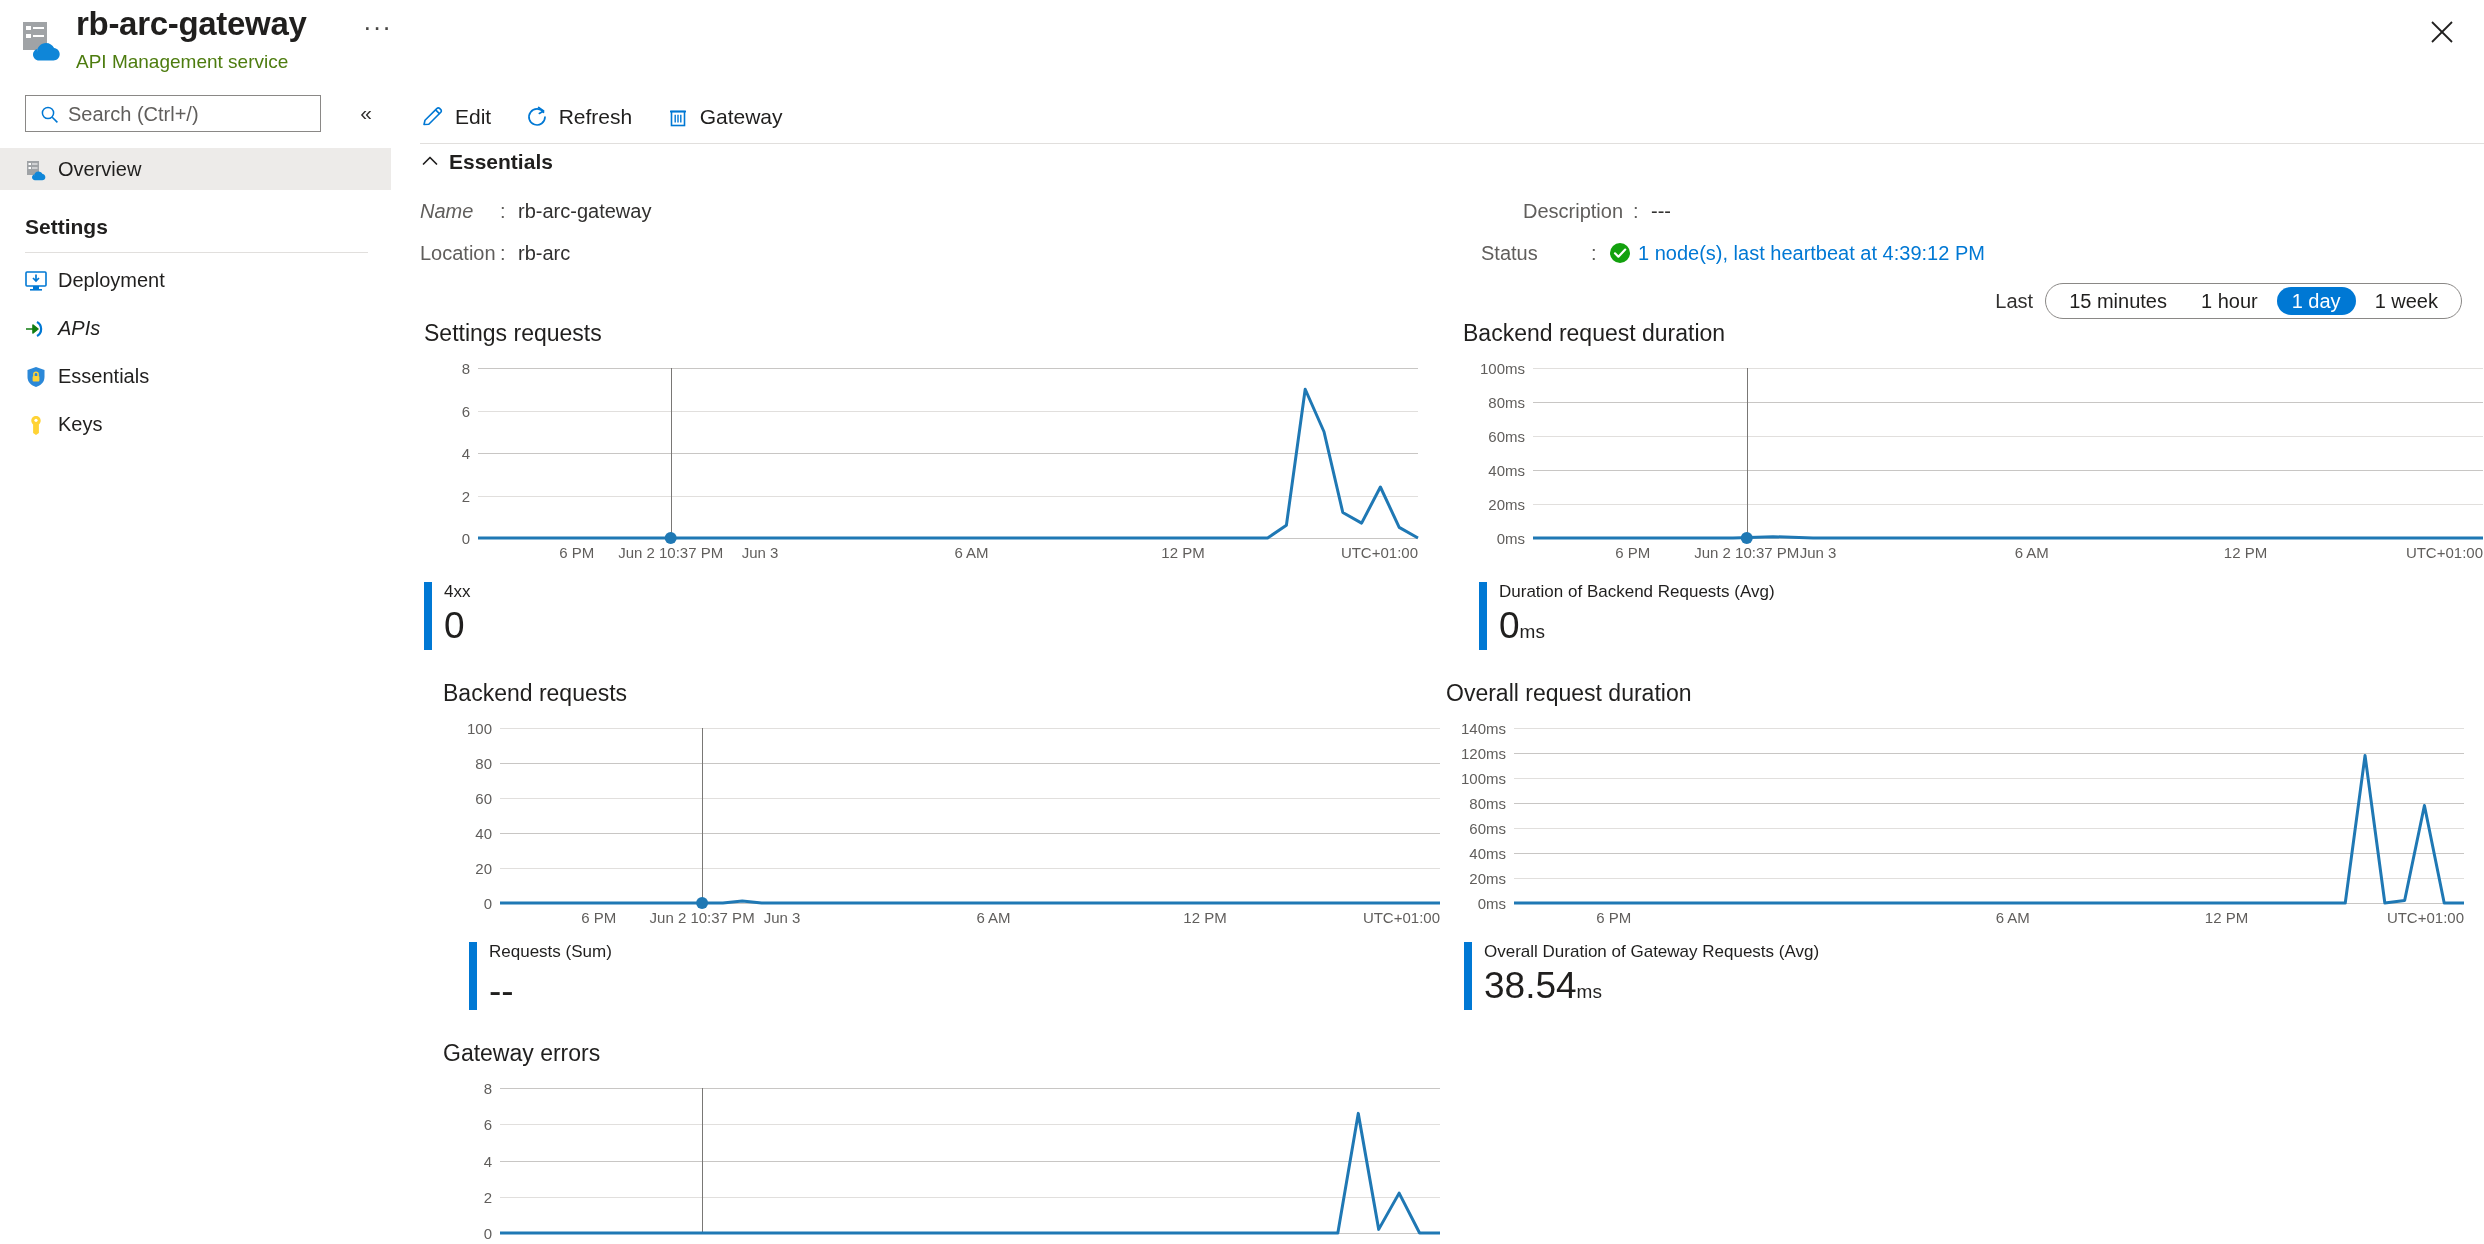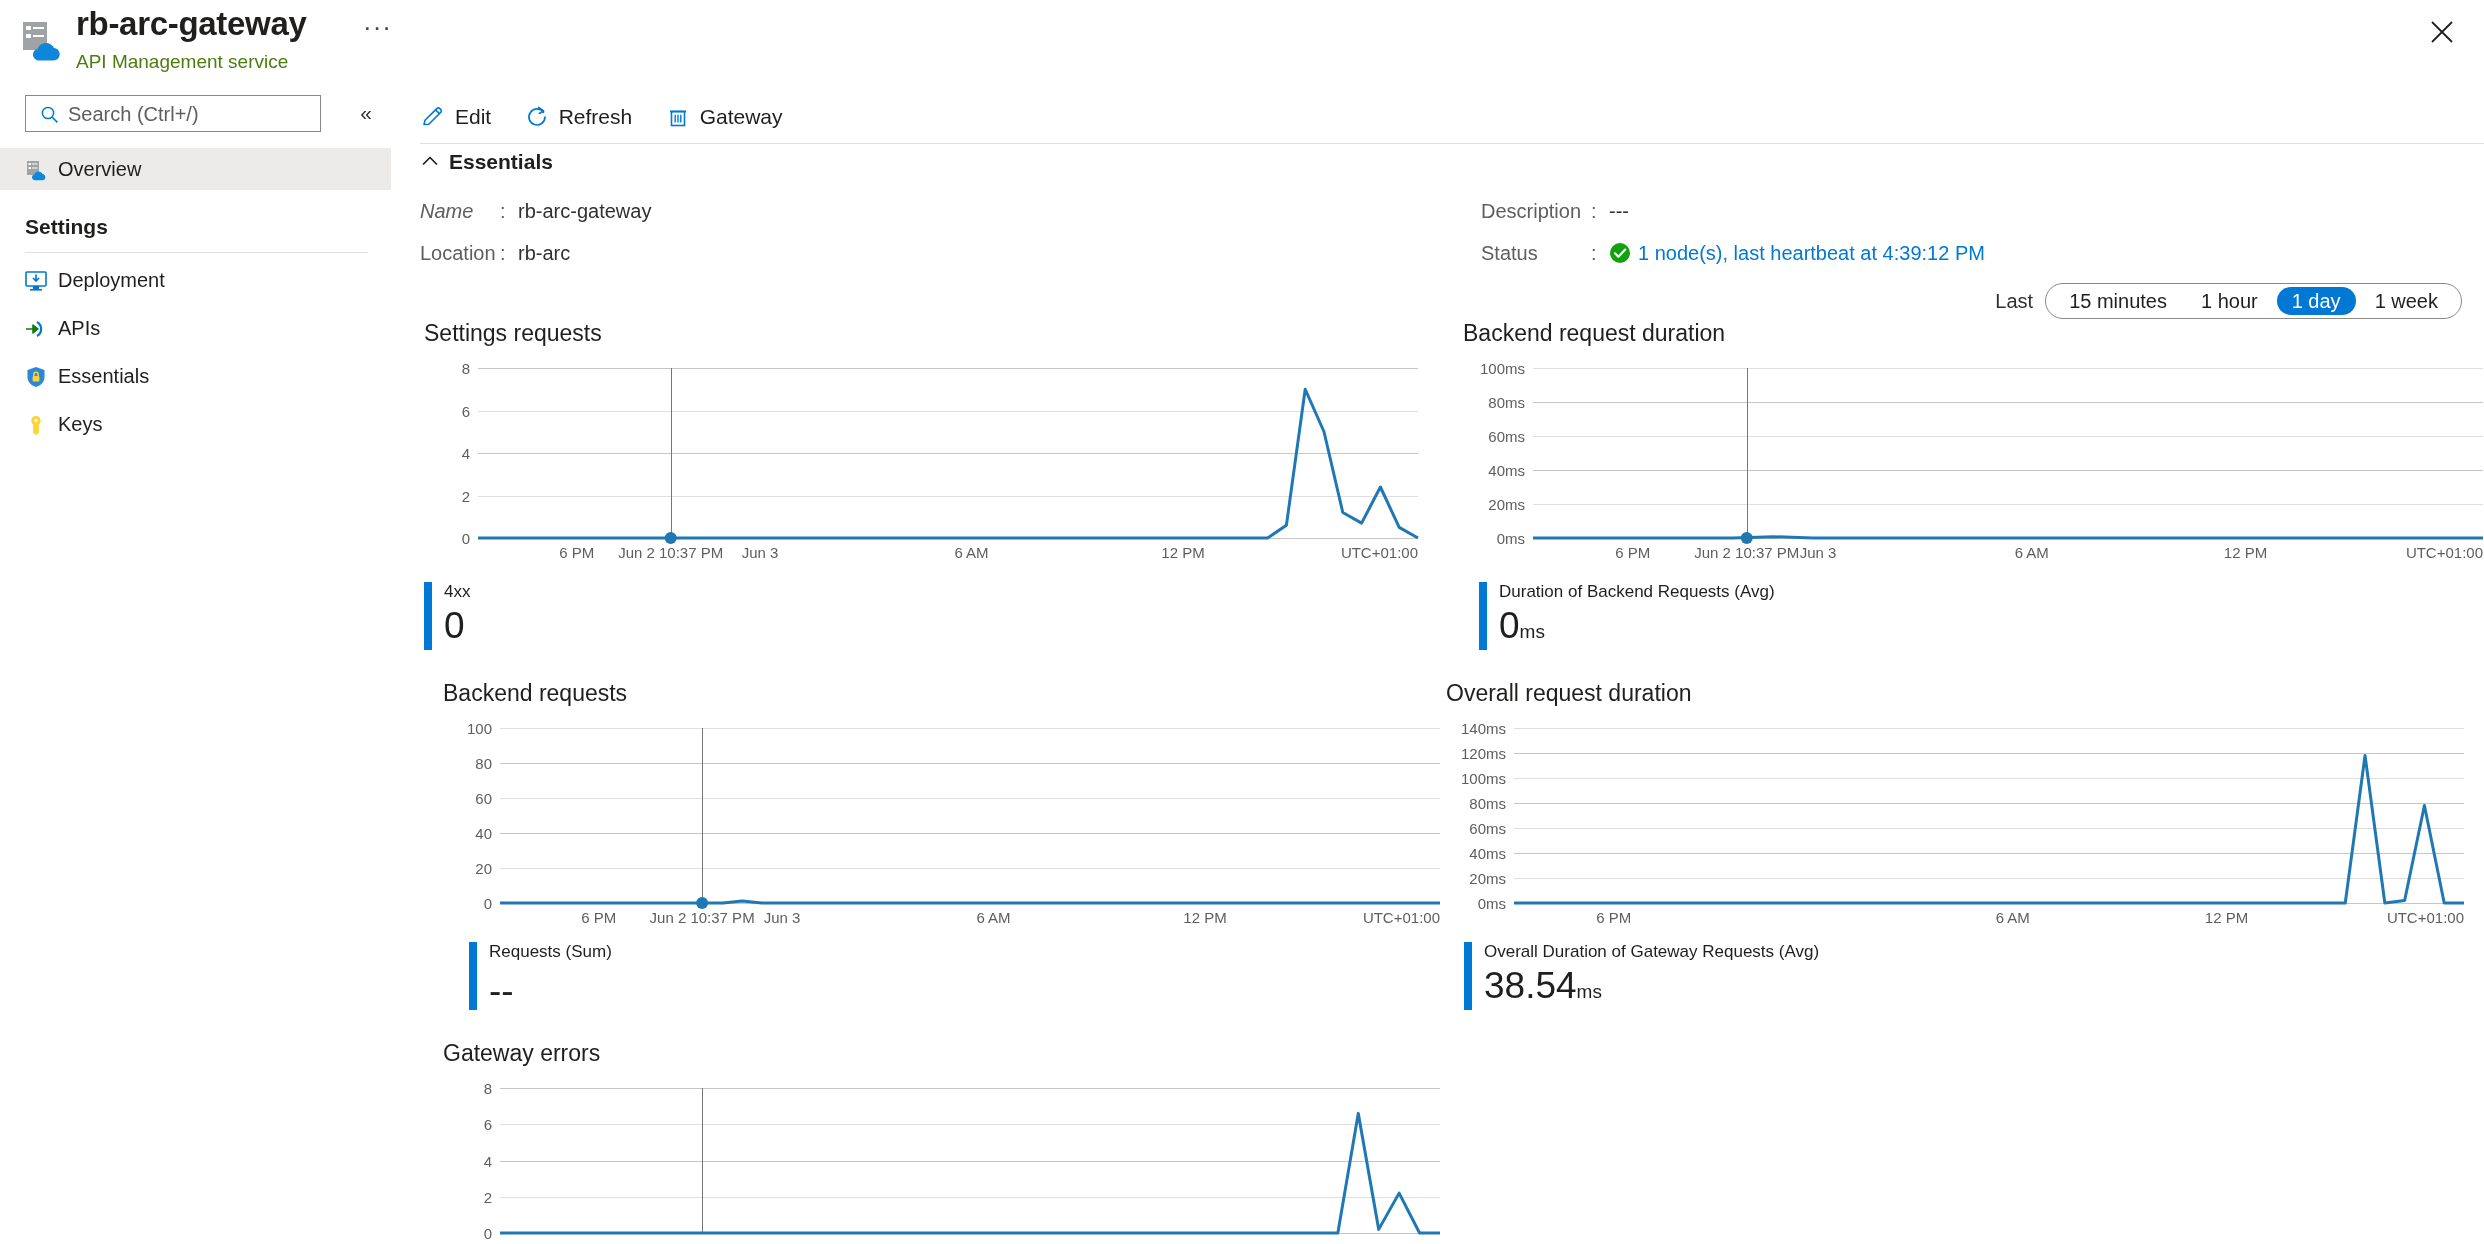--- a/index.html
+++ b/index.html
@@ -59,21 +59,21 @@
   }
   #nav-overview{top:148px;background:#edebe9;}
   #nav-overview .ni-label{font-weight:400;}
   #settings-head{
     position:absolute;left:25px;top:215px;font-size:21px;font-weight:700;color:#201f1e;
   }
   #settings-rule{
     position:absolute;left:25px;top:252px;width:343px;height:1px;background:#e1dfdd;
   }
   #nav-deployment{top:259px;}
-  #nav-apis{top:307px;}
+  #nav-apis{top:307px;font-style:italic;}
   #nav-hostnames{top:355px;}
   #nav-keys{top:403px;}
 
   
   #close-btn{
     position:absolute;right:22px;top:12px;width:40px;height:40px;cursor:pointer;
   }
   #command-bar{position:absolute;left:420px;top:94px;height:46px;}
   .cmd{
     position:relative;display:inline-block;height:46px;line-height:46px;
@@ -89,21 +89,21 @@
 
   .kv{position:absolute;font-size:20px;white-space:nowrap;}
   .kv .k{display:inline-block;color:#605e5c;}
   .kv .c{display:inline-block;color:#605e5c;width:18px;}
   .kv .v{display:inline-block;color:#323130;}
   #kv-name{left:420px;top:200px;}
   #kv-name .k{width:80px;font-style:italic;}
   #kv-loc{left:420px;top:242px;}
   #kv-loc .k{width:80px;}
   #kv-desc{left:1481px;top:200px;}
-  #kv-desc .k{width:110px;}
+  #kv-desc .k{width:110px;margin-left:42px;}
   #kv-status{left:1481px;top:242px;}
   #kv-status .k{width:110px;}
   #status-check{display:inline-block;width:22px;height:22px;vertical-align:-4px;margin-right:7px;}
   #status-text{color:#0078d4;font-size:20px;}
 
   
   #time-range{position:absolute;right:22px;top:283px;height:36px;white-space:nowrap;}
   #tr-last{
     display:inline-block;font-size:20px;color:#323130;vertical-align:middle;margin-right:12px;
   }

